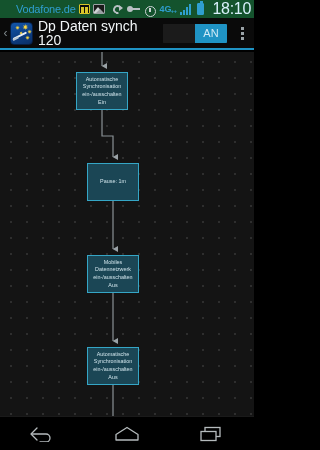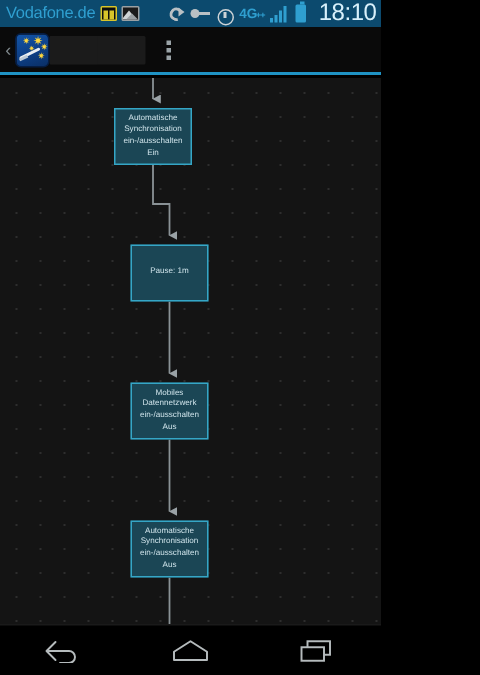--- a/index.html
+++ b/index.html
@@ -7,23 +7,23 @@
   body {
     width:254px; height:450px;
     font-family:"Liberation Sans", sans-serif;
     overflow:hidden; position:relative;
     -webkit-font-smoothing:antialiased;
   }
 
   
   .statusbar {
     height:18px; width:100%;
-    background:#0c4a6e;
+    background:#14532d;
     display:flex; align-items:center;
-    padding:0 3px 0 4px;
+    padding:0 3px 0 16px;
     position:relative; z-index:20;
   }
   .carrier {
     color:#2f9fd0; font-size:11px; line-height:11px;
     letter-spacing:-0.2px; white-space:nowrap;
   }
   .sb-icons-left { display:flex; align-items:center; gap:3px; margin-left:3px; }
   .sb-spacer { flex:1; }
   .sb-icons-right { display:flex; align-items:center; gap:4px; }
   .sb-clock {
@@ -249,22 +249,27 @@
   <div class="ab-back">‹</div>
   <div class="ab-icon">
     <span class="star" style="left:4px;  top:2px;  font-size:6px;">✷</span>
     <span class="star" style="left:11px; top:1px;  font-size:8px;">✷</span>
     <span class="star" style="left:16px; top:6px;  font-size:6px;">✷</span>
     <span class="star" style="left:8px;  top:7px;  font-size:5px;">✷</span>
     <span class="star" style="left:14px; top:12px; font-size:6px;">✷</span>
     <span class="wand"></span>
     <span class="wand2"></span>
   </div>
+  <div class="ab-titlewrap">
+    <div class="ab-title">Dp Daten synch</div>
+    <div class="ab-subtitle">120</div>
+  </div>
   <div class="ab-toggle">
     <div class="tg-off"></div>
+    <div class="tg-on">AN</div>
   </div>
   <div class="ab-more">
     <span></span>
       <span></span>
       <span></span>
   </div>
 </div>
 
 <div class="canvas">
   <div class="flow">

